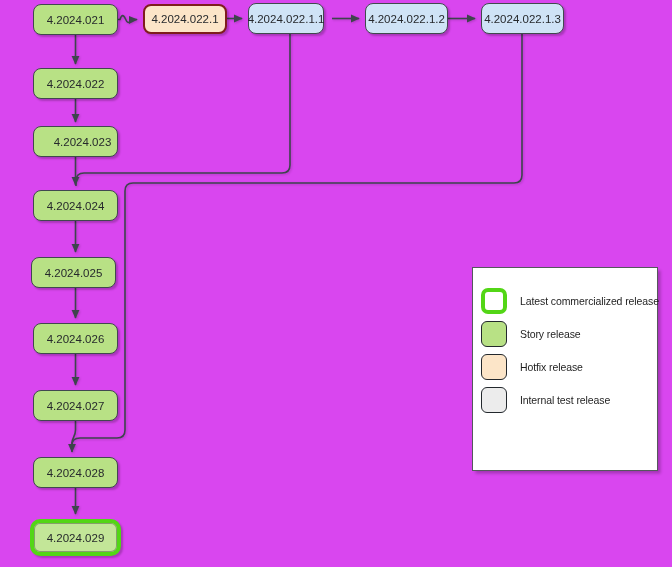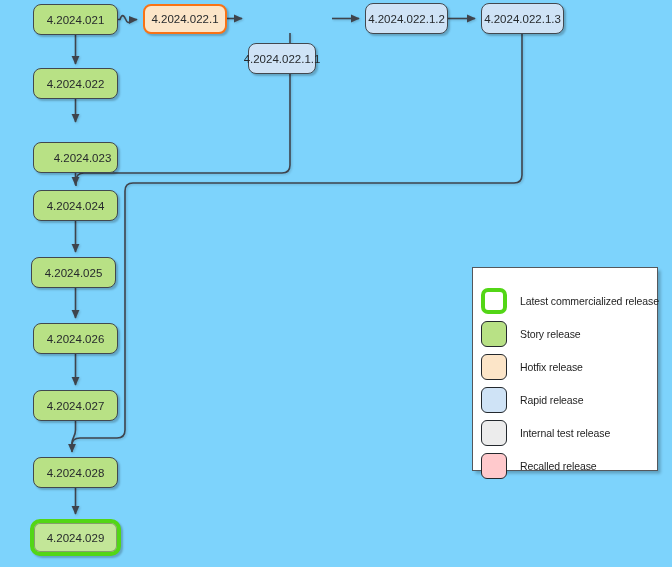--- a/index.html
+++ b/index.html
@@ -2,21 +2,21 @@
 <html><head>
 <meta charset="utf-8">
 <style>
   * { margin: 0; padding: 0; box-sizing: border-box; }
   html, body { background: #ffffff; }
   body { font-family: "Liberation Sans", sans-serif; }
   #canvas {
     position: relative;
     width: 672px;
     height: 567px;
-    background: #7dd3fc;
+    background: #d946ef;
     overflow: hidden;
   }
   
   #edges {
     position: absolute;
     left: 0; top: 0;
     width: 672px; height: 567px;
     filter: drop-shadow(1.5px 1.5px 1px rgba(0,0,0,0.18));
   }
   
@@ -25,21 +25,21 @@
     width: 85px; height: 31px;
     display: flex; align-items: center; justify-content: center;
     border-radius: 8px;
     font-size: 11.5px;
     color: #26292c;
     white-space: nowrap;
     box-shadow: 2px 2px 2px rgba(0,0,0,0.22);
     cursor: default;
   }
   .node.story  { background: #b8e185; border: 1.6px solid #41484f; }
-  .node.hotfix { background: #fce5c8; border: 2px solid #f97316; }
+  .node.hotfix { background: #fce5c8; border: 2px solid #7f1d1d; }
   .node.rapid  { background: #cfe3f6; border: 1.6px solid #41484f; }
   .node.latest {
     background: #c3e698;
     border: 4.5px solid #53d616;
     border-radius: 10px;
     box-shadow: 2px 2px 2px rgba(0,0,0,0.22), inset 0 0 0 1px rgba(60,70,55,0.45);
   }
   
   #legend {
     position: absolute;
@@ -104,53 +104,45 @@
       <path d="M448,18.5 L475,18.5" marker-end="url(#arr)"></path>
 
       <path d="M290,33 L290,165 Q290,173 282,173 L84,173 Q76,173 76,181 L76,186"></path>
 
       <path d="M522,34 L522,175 Q522,183 514,183 L133,183 Q125,183 125,191 L125,430 Q125,438 117,438 L80,438 Q72,438 72,445 L72,449"></path>
     </g>
   </svg>
 
   <div class="node story" style="left:33px;  top:4px;">4.2024.021</div>
   <div class="node story" style="left:33px;  top:68px;">4.2024.022</div>
-  <div class="node story" style="left:33px;  top:142px;padding-left:14px;">4.2024.023</div>
+  <div class="node story" style="left:33px;  top:126px;padding-left:14px;">4.2024.023</div>
   <div class="node story" style="left:33px;  top:190px;">4.2024.024</div>
   <div class="node story" style="left:31px;  top:257px;">4.2024.025</div>
   <div class="node story" style="left:33px;  top:323px;">4.2024.026</div>
   <div class="node story" style="left:33px;  top:390px;">4.2024.027</div>
   <div class="node story" style="left:33px;  top:457px;">4.2024.028</div>
   <div class="node latest" style="left:30px;  top:519px; width:91px; height:37px;">4.2024.029</div>
 
   <div class="node hotfix" style="left:143px; top:4px; width:84px; height:30px;">4.2024.022.1</div>
-  <div class="node rapid" style="left:248px; top:3px; width:68px;margin-top:40px;">4.2024.022.1.1</div>
+  <div class="node rapid" style="left:248px; top:3px; width:76px;">4.2024.022.1.1</div>
   <div class="node rapid" style="left:365px; top:3px; width:83px;">4.2024.022.1.2</div>
   <div class="node rapid" style="left:481px; top:3px; width:83px;">4.2024.022.1.3</div>
 
   <div id="legend">
     <div class="legend-row">
       <span class="swatch latest"></span>
       <span class="legend-label">Latest commercialized release</span>
     </div>
     <div class="legend-row">
       <span class="swatch story"></span>
       <span class="legend-label">Story release</span>
     </div>
     <div class="legend-row">
       <span class="swatch hotfix"></span>
       <span class="legend-label">Hotfix release</span>
     </div>
     <div class="legend-row">
-      <span class="swatch rapid"></span>
-      <span class="legend-label">Rapid release</span>
-    </div>
-    <div class="legend-row">
       <span class="swatch internal"></span>
       <span class="legend-label">Internal test release</span>
-    </div>
-    <div class="legend-row">
-      <span class="swatch recalled"></span>
-      <span class="legend-label">Recalled release</span>
     </div>
   </div>
 
 </div>
 
 </body></html>

